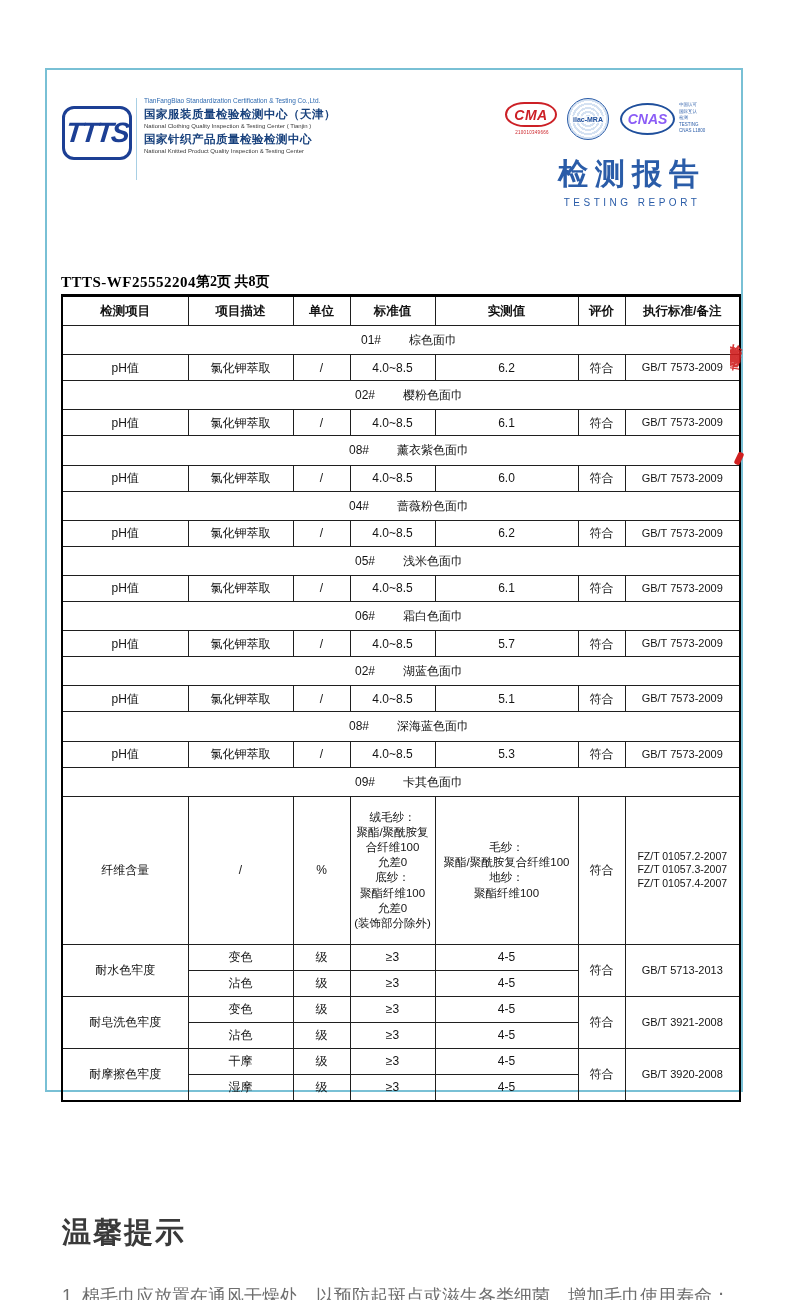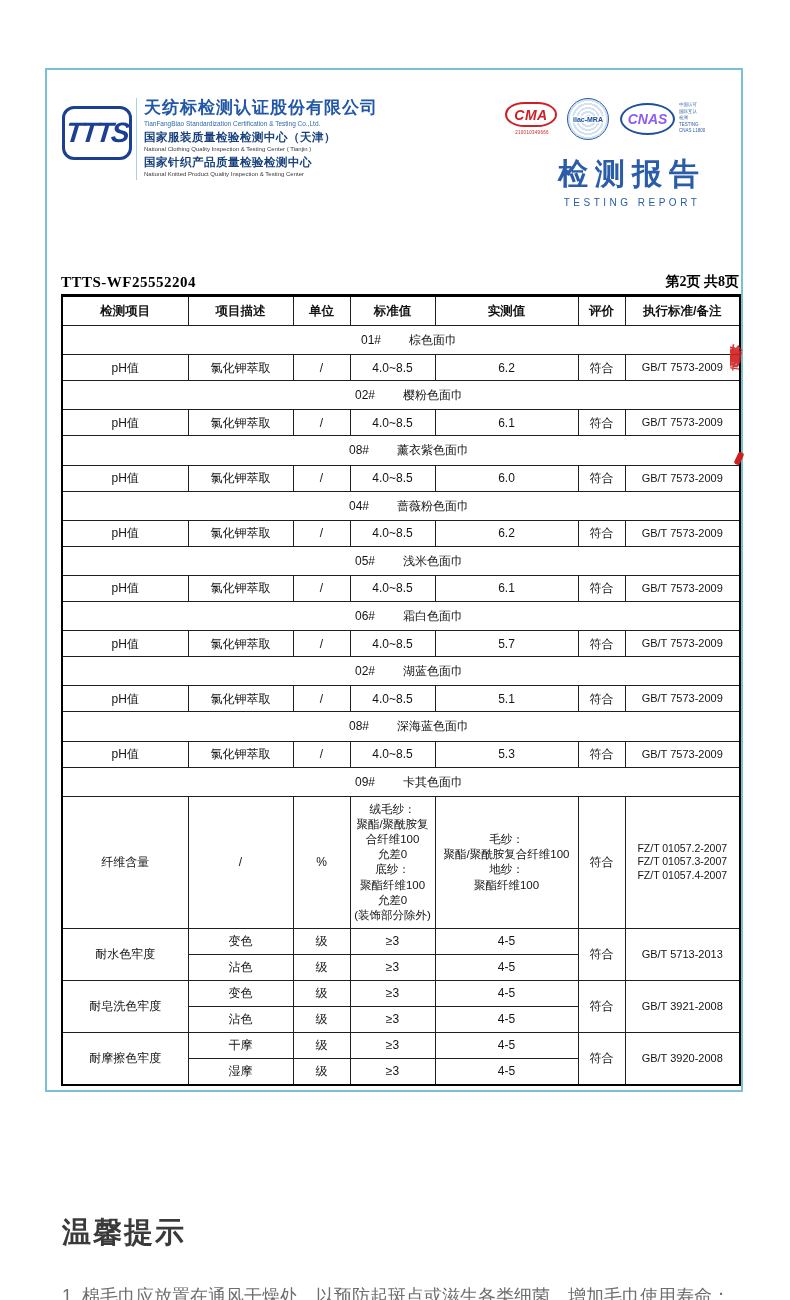--- a/index.html
+++ b/index.html
@@ -49,40 +49,40 @@
     display:flex; align-items:center; justify-content:center;
   }
   .cnas span { color:#8b5cf6; font-weight:700; font-style:italic; font-size:14px; }
   .cnas-side { position:absolute; left:174px; top:4px; font-size:4.5px; line-height:1.45; color:#2a5ca8; white-space:pre-line; }
   .report-title { position:absolute; left:500px; top:84px; width:170px; text-align:center; }
   .report-title-cn { font-size:30px; font-weight:600; color:#2a5ca8; letter-spacing:7px; white-space:nowrap; }
   .report-title-en { font-size:10px; color:#2a5ca8; letter-spacing:3.5px; margin-top:2px; white-space:nowrap; }
   
   .meta-row {
     position:absolute; left:14px; top:203px; width:678px;
-    display:flex; justify-content:space-between; align-items:flex-end;
+    display:flex; justify-content:flex-start; align-items:flex-end;
     font-family:"Liberation Serif","DejaVu Serif",serif; font-weight:700;
   }
   .report-no { font-size:15px; color:#000; letter-spacing:0.5px; }
   .page-info { font-size:14px; color:#000; }
   
   .results-table {
     position:absolute; left:14px; top:224px; width:678px;
     border-collapse:collapse; table-layout:fixed;
     font-family:Liberation Sans, sans-serif; color:#141414;
     border:2px solid #000; border-top-width:3px;
   }
   .results-table th, .results-table td {
     border:1px solid #1f1f1f; text-align:center; padding:3px 2px;
     font-size:12px; line-height:1.35; overflow:hidden;
   }
   .results-table th { font-size:12.5px; font-weight:700; height:30px; }
   .results-table tr.section td { text-align:center; padding:6px 0 6px 16px; }
   .results-table tr.section .sec-no { display:inline-block; margin-right:28px; }
-  .results-table td.multiline { white-space:pre-line; font-size:11.5px; line-height:1.32; padding:5px 2px; }
+  .results-table td.multiline { white-space:pre-line; font-size:11.5px; line-height:1.32; padding:13px 2px; }
   .results-table td.ref { font-size:11px; }
   .results-table td.ref.multiline { font-size:10.5px; white-space:pre-line; }
   .results-table tr.datarow td { height:26px; }
   
   .seal-fragment {
     position:absolute; left:730px; top:332px; width:18px; height:138px;
     overflow:hidden; z-index:5; pointer-events:none;
   }
   .seal-fragment .seal-text {
     position:absolute; left:-2px; top:2px;
@@ -109,21 +109,20 @@
 
 <div class="page">
   <div class="card">
 
     <div class="logo-box">
       <span>TTTS</span>
     </div>
     <div class="v-divider"></div>
 
     <div class="company-block">
-      <div class="company-cn">天纺标检测认证股份有限公司</div>
       <div class="company-en">TianFangBiao Standardization Certification &amp; Testing Co.,Ltd.</div>
       <div class="center-cn">国家服装质量检验检测中心（天津）</div>
       <div class="center-en">National Clothing Quality Inspection &amp; Testing Center ( Tianjin )</div>
       <div class="center-cn">国家针织产品质量检验检测中心</div>
       <div class="center-en">National Knitted Product Quality Inspection &amp; Testing Center</div>
     </div>
 
     <div class="marks">
       <div class="cma">
         <span>CMA</span>

